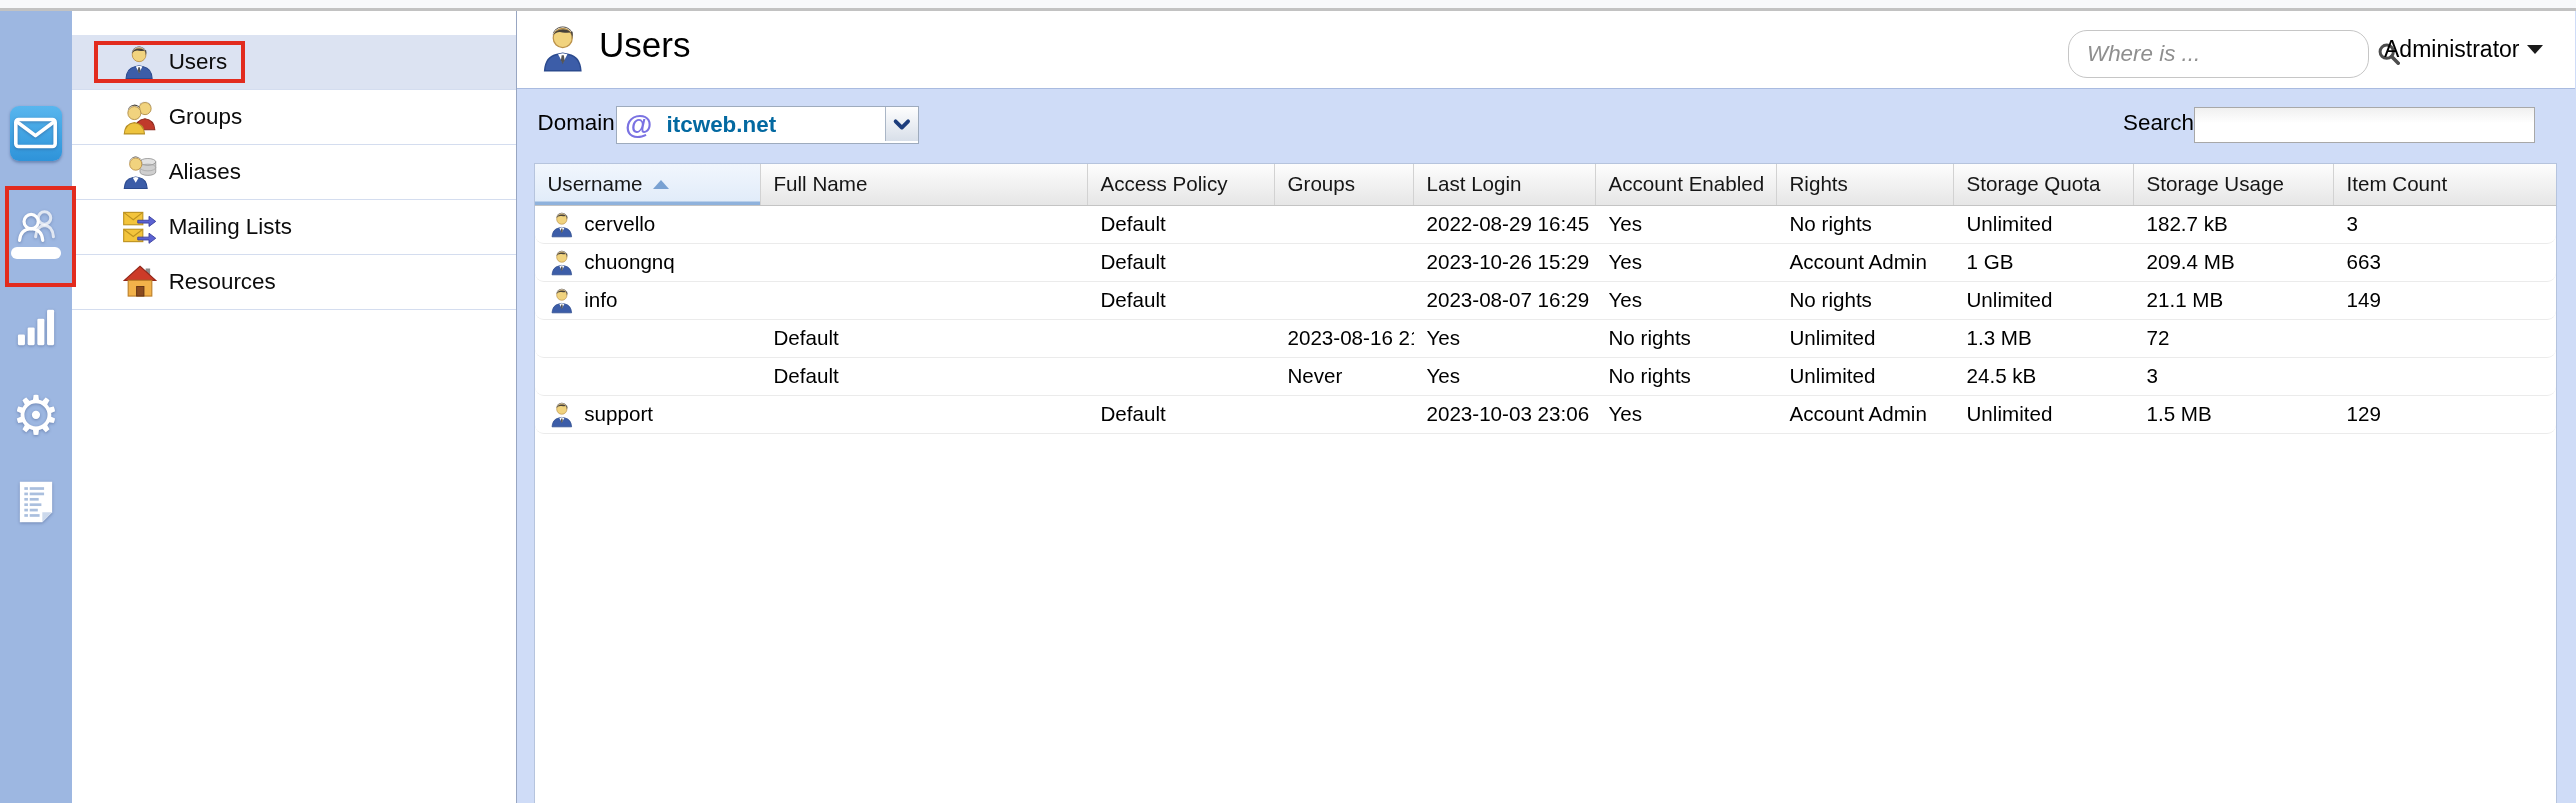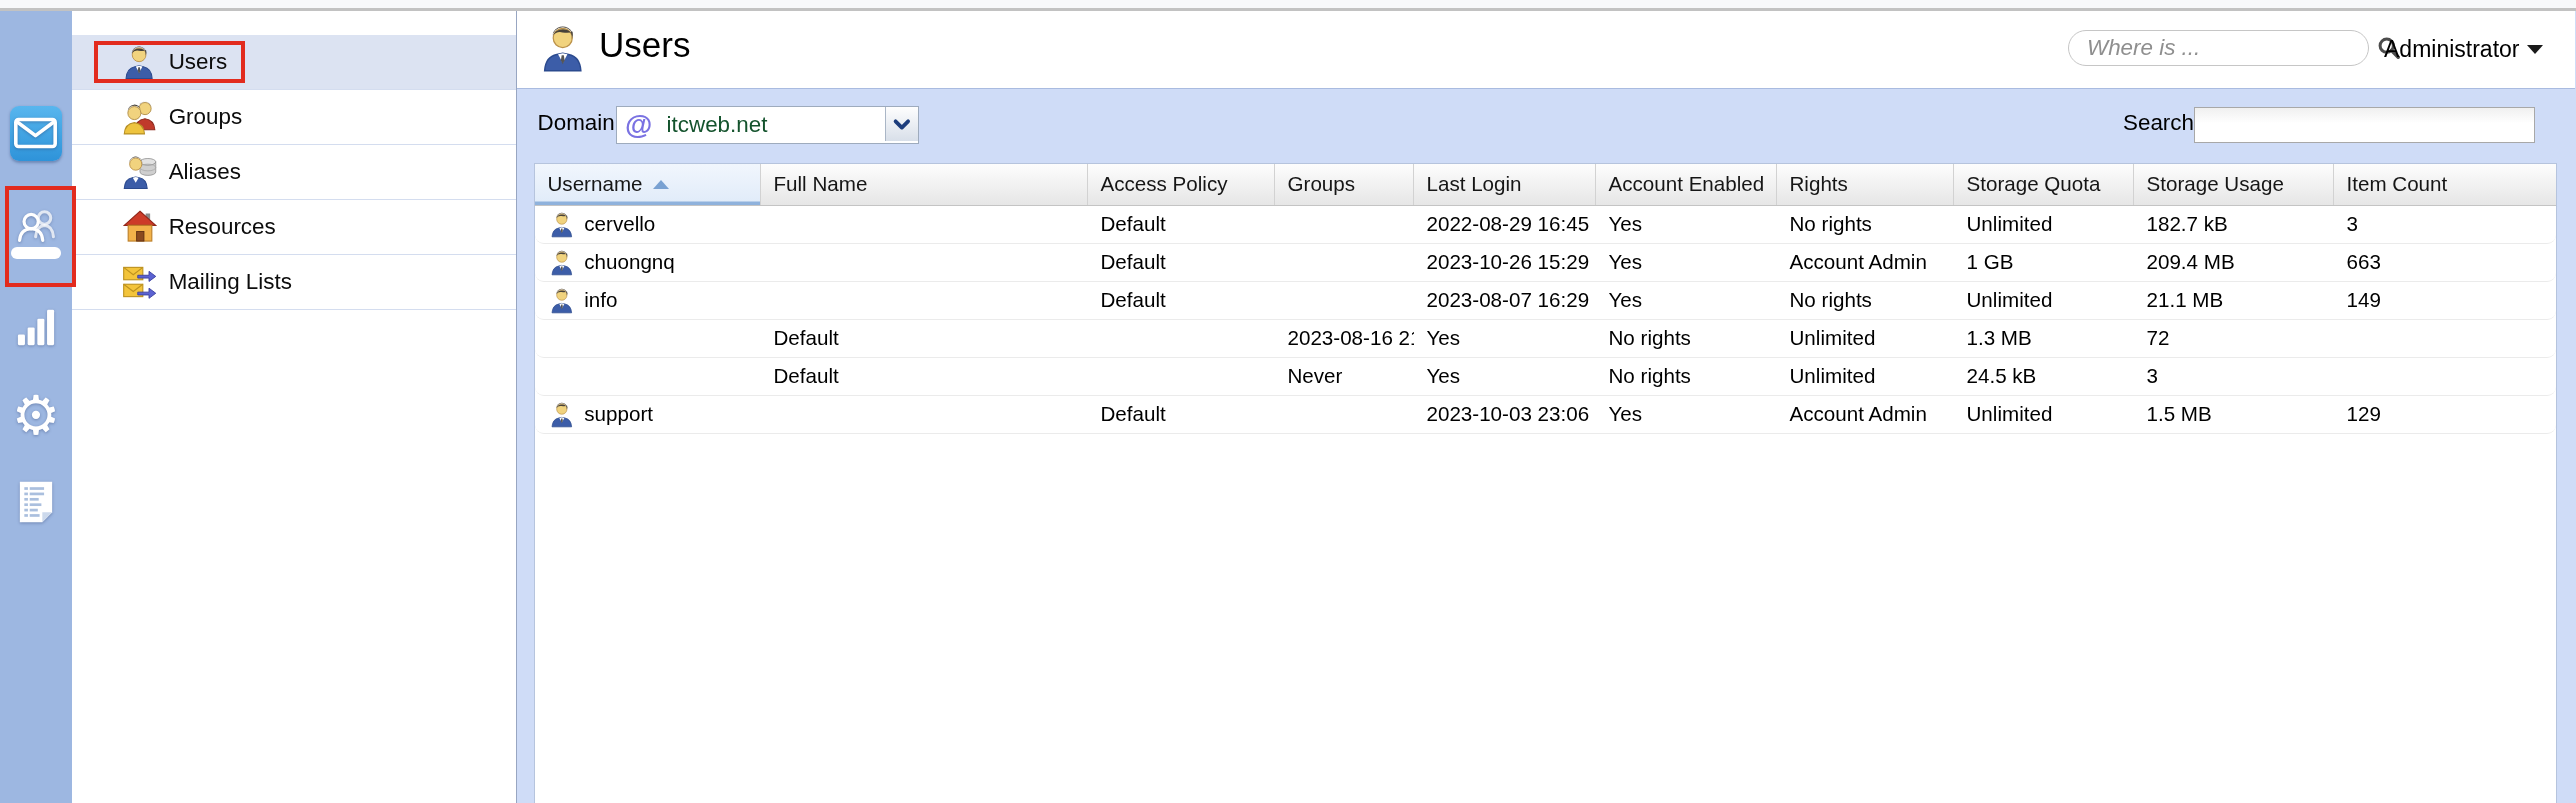--- a/index.html
+++ b/index.html
@@ -34,39 +34,39 @@
   .nav-icon{width:36px;height:36px;margin-right:10.7px;flex:0 0 auto;}
   .nav-label{font-size:22.4px;color:#0c0c0c;}
 
   
   .main{position:absolute;left:516px;top:10.7px;width:2060px;height:793px;
         background:#cfdcf7;border-left:1.8px solid #98a6c2;box-sizing:border-box;}
   .main-header{position:absolute;left:0;top:0;width:2058px;height:77px;background:#fff;
                border-bottom:1.8px solid #a9bbe0;}
   .big-icon{position:absolute;left:22.4px;top:5.4px;width:50px;height:64px;}
   .page-title{position:absolute;left:82px;top:14.3px;margin:0;font-size:35px;font-weight:400;color:#000;}
-  .whereis{position:absolute;left:1551px;top:19px;width:301px;height:36px;border:1.8px solid #c6c6c6;
+  .whereis{position:absolute;left:1551px;top:19px;width:301px;height:48px;border:1.8px solid #c6c6c6;
            border-radius:19px;background:#fff;box-sizing:border-box;display:flex;align-items:center;}
   .whereis input{border:none;outline:none;flex:1;margin-left:16px;font-size:22.4px;
                  font-family:"Liberation Sans",sans-serif;background:transparent;color:#333;}
   .whereis input::placeholder{font-style:italic;color:#8f8f8f;}
   .whereis .mag{margin-right:9px;flex:0 0 auto;}
   .account{position:absolute;left:1867px;top:23px;height:32px;display:flex;align-items:center;
            cursor:pointer;}
   .account-label{font-size:23px;color:#000;}
   .caret-down{width:0;height:0;margin-left:8px;border-left:8px solid transparent;
               border-right:8px solid transparent;border-top:9.8px solid #1a1a1a;}
 
   
   .domain-label{position:absolute;left:20.6px;top:99px;font-size:22.4px;color:#000;}
   .combo{position:absolute;left:99px;top:95px;width:303px;height:38px;background:#fff;
          border:1.8px solid #9eabbd;box-sizing:border-box;display:flex;align-items:center;cursor:pointer;}
   .at-icon{margin-left:8px;font-size:28px;font-weight:bold;color:#7a72e2;}
   .at-icon::before{content:"@";}
-  .combo-value{margin-left:14.3px;font-size:22.4px;color:#14532d;}
+  .combo-value{margin-left:14.3px;font-size:22.4px;color:#0369a1;font-weight:bold;}
   .combo-btn{position:absolute;right:0;top:0;width:32px;height:34px;
              background:linear-gradient(#fefefe,#d8dfe9);border-left:1.8px solid #aab6c6;
              display:flex;align-items:center;justify-content:center;}
   .search-label{position:absolute;left:1606px;top:99px;font-size:22.4px;color:#000;}
   .search-input{position:absolute;left:1677px;top:96px;width:341px;height:36px;box-sizing:border-box;
                 border:1.8px solid #a8a8a8;background:linear-gradient(#f0f0f0,#ffffff 45%);
                 font-size:21.5px;padding:0 9px;font-family:"Liberation Sans",sans-serif;outline:none;}
 
   
   .table{position:absolute;left:17px;top:152px;width:2023px;height:729px;background:#fff;
@@ -224,29 +224,29 @@
         <span class="nav-label">Groups</span>
       </div>
       <div class="nav-item">
         <svg class="nav-icon" viewBox="0 0 32 32">
             <use href="#ic-alias"></use>
           </svg>
         <span class="nav-label">Aliases</span>
       </div>
       <div class="nav-item">
         <svg class="nav-icon" viewBox="0 0 32 32">
-            <use href="#ic-house"></use>
-          </svg>
-        <span class="nav-label">Resources</span>
+            <use href="#ic-mailing"></use>
+          </svg>
+        <span class="nav-label">Mailing Lists</span>
       </div>
       <div class="nav-item">
         <svg class="nav-icon" viewBox="0 0 32 32">
-            <use href="#ic-mailing"></use>
-          </svg>
-        <span class="nav-label">Mailing Lists</span>
+            <use href="#ic-house"></use>
+          </svg>
+        <span class="nav-label">Resources</span>
       </div>
     </div>
   </nav>
 
   <main class="main">
     <header class="main-header">
       <svg class="big-icon" viewBox="0 0 32 32">
           <use href="#ic-person"></use>
         </svg>
       <h1 class="page-title">Users</h1>

